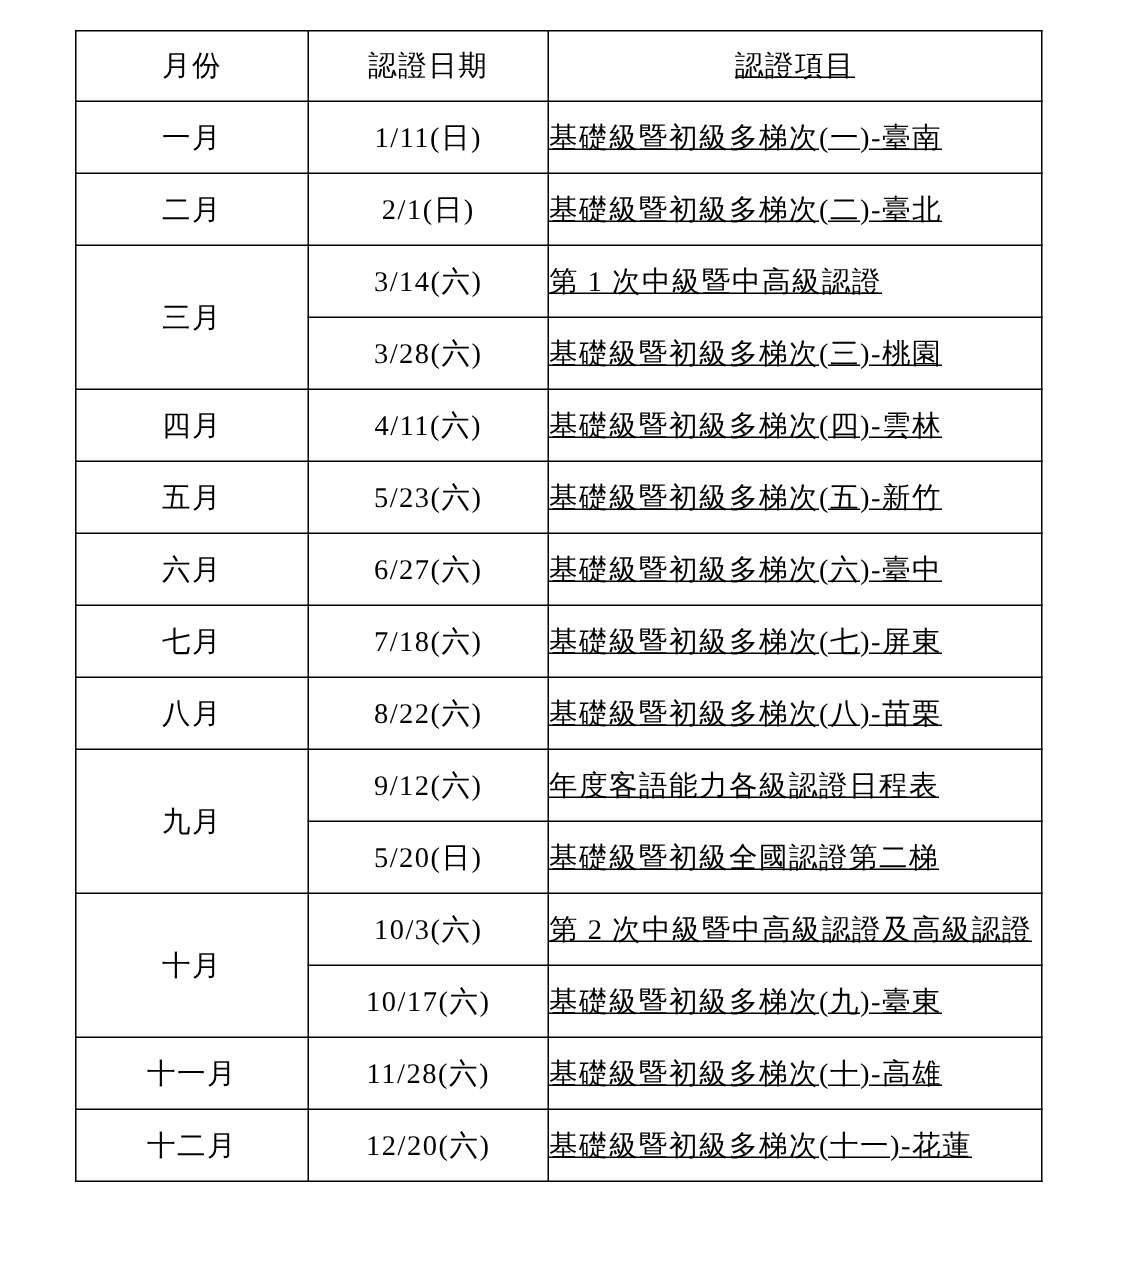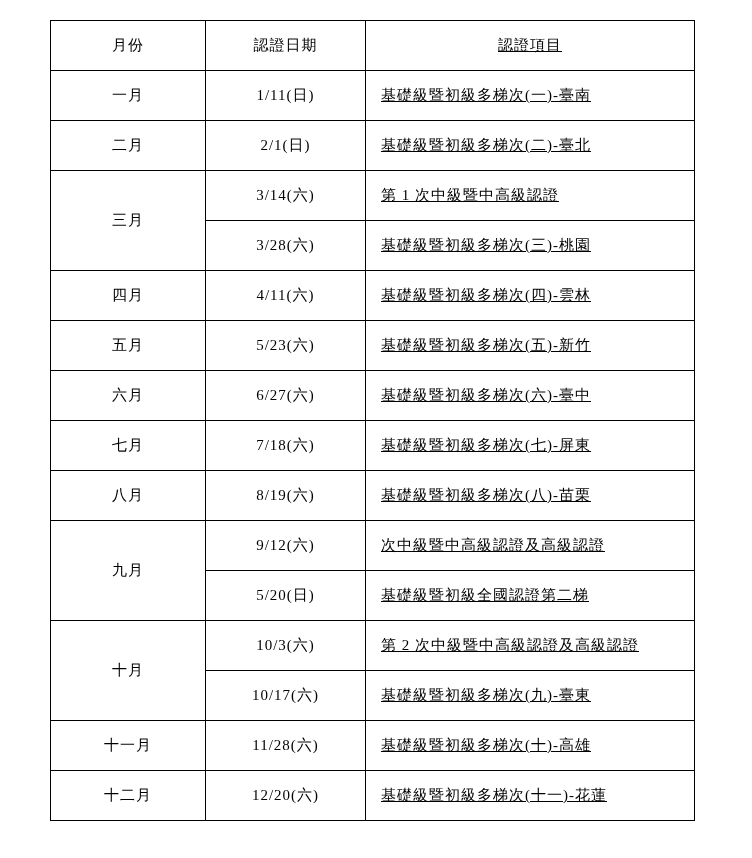--- a/index.html
+++ b/index.html
@@ -30,24 +30,24 @@
   }
   table.schedule {
     border-collapse: collapse;
     table-layout: fixed;
     margin: 20px 0 0 50px;
     width: 644px;
   }
   table.schedule th,
   table.schedule td {
     border: 1.5px solid #000000;
-    font-size: 15px;
+    font-size: 19px;
     font-weight: normal;
     letter-spacing: 1px;
-    padding: 15px;
+    padding: 0;
     box-sizing: border-box;
     overflow: hidden;
     white-space: nowrap;
   }
   table.schedule th { height: 47px; }
   table.schedule td { height: 48px; }
   .col-month { width: 155px; text-align: center; }
   .col-date  { width: 160px; text-align: center; }
   .col-item  { width: 329px; text-align: left; padding-left: 12px; text-decoration: underline; }
   th.col-item { text-align: center; padding-left: 0; }
@@ -99,27 +99,27 @@
           <td class="col-date">6/27(六)</td>
           <td class="col-item">基礎級暨初級多梯次(六)-臺中</td>
         </tr>
         <tr>
           <td class="col-month" rowspan="1">七月</td>
           <td class="col-date">7/18(六)</td>
           <td class="col-item">基礎級暨初級多梯次(七)-屏東</td>
         </tr>
         <tr>
           <td class="col-month" rowspan="1">八月</td>
-          <td class="col-date">8/19(六)</td>
+          <td class="col-date">8/22(六)</td>
           <td class="col-item">基礎級暨初級多梯次(八)-苗栗</td>
         </tr>
         <tr>
           <td class="col-month" rowspan="2">九月</td>
           <td class="col-date">9/12(六)</td>
-          <td class="col-item">次中級暨中高級認證及高級認證</td>
+          <td class="col-item">年度客語能力各級認證日程表</td>
         </tr>
         <tr>
           <td class="col-date">5/20(日)</td>
           <td class="col-item">基礎級暨初級全國認證第二梯</td>
         </tr>
         <tr>
           <td class="col-month" rowspan="2">十月</td>
           <td class="col-date">10/3(六)</td>
           <td class="col-item">第 2 次中級暨中高級認證及高級認證</td>
         </tr>

